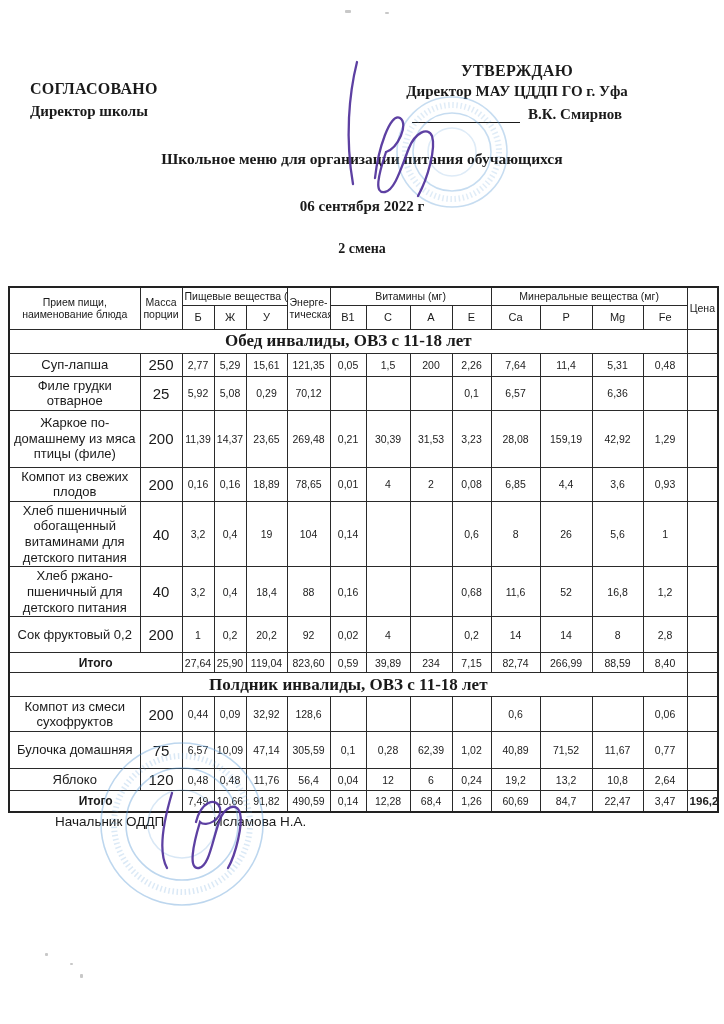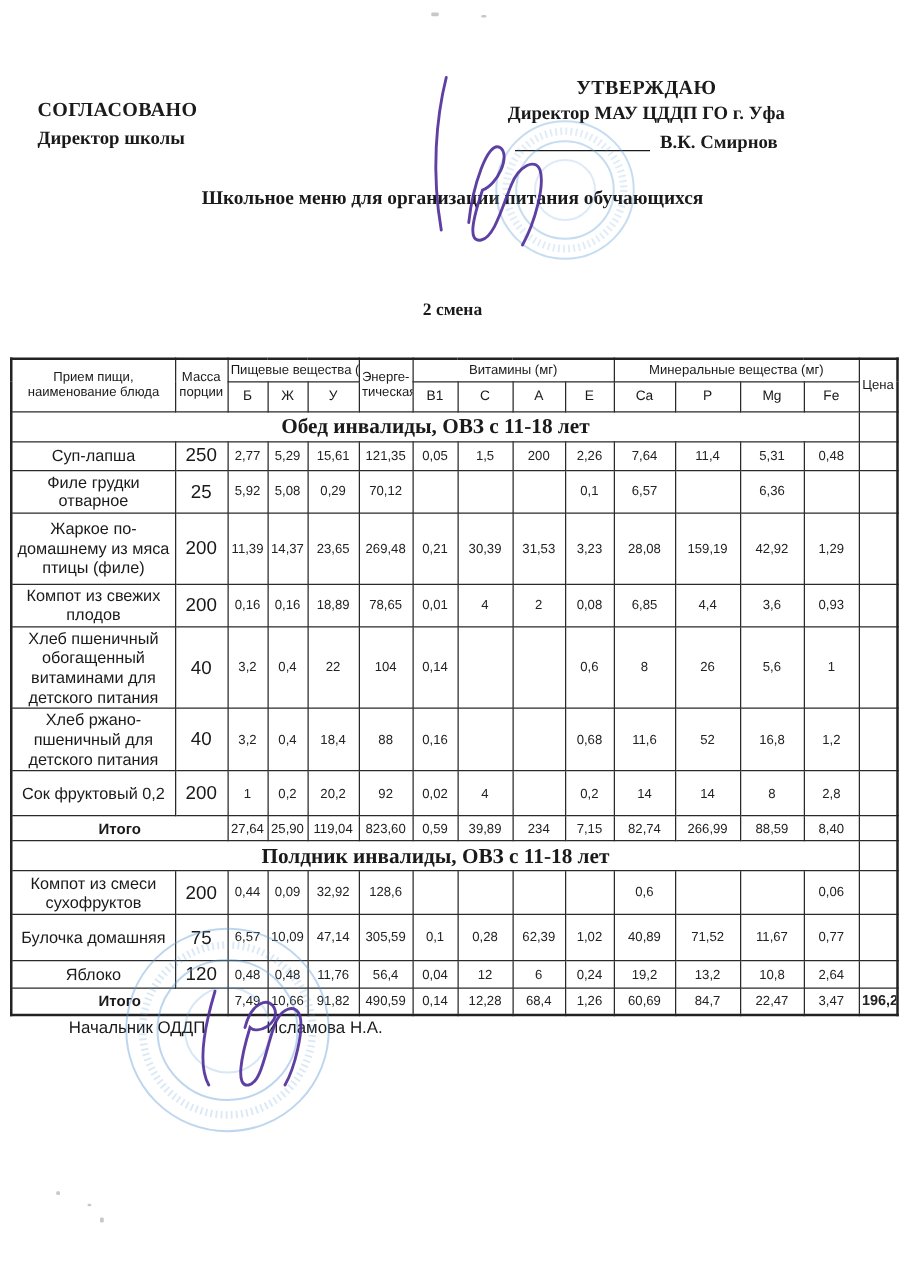--- a/index.html
+++ b/index.html
@@ -9,21 +9,21 @@
     margin:0 auto;
   }
   
   .agreed{position:absolute;left:30px;top:80px;font-family:"Liberation Serif",serif;font-weight:bold;}
   .agreed .l1{font-size:16px;letter-spacing:.3px;}
   .agreed .l2{font-size:15px;margin-top:5px;}
   .approved{position:absolute;left:352px;top:62px;width:330px;text-align:center;
     font-family:"Liberation Serif",serif;font-weight:bold;}
   .approved .l1{font-size:16px;letter-spacing:.3px;}
   .approved .l2{font-size:15px;margin-top:3px;white-space:nowrap;}
-  .sig-row{display:flex;justify-content:center;margin-top:6px;gap:8px;}
+  .sig-row{display:flex;align-items:flex-end;justify-content:center;margin-top:6px;gap:8px;}
   .sig-row .line{display:inline-block;width:108px;border-bottom:1.5px solid #1a1a1a;height:14px;}
   .sig-row .name{font-size:15px;}
   .doc-title{position:absolute;left:0;top:150px;width:100%;text-align:center;
     font-family:"Liberation Serif",serif;font-weight:bold;font-size:15.5px;}
   .doc-date{position:absolute;left:0;top:198px;width:100%;text-align:center;
     font-family:"Liberation Serif",serif;font-weight:bold;font-size:15px;}
   .doc-shift{position:absolute;left:0;top:241px;width:100%;text-align:center;
     font-family:"Liberation Serif",serif;font-weight:bold;font-size:14px;}
   
   table.menu{
@@ -92,20 +92,21 @@
   <div class="approved">
     <div class="l1">УТВЕРЖДАЮ</div>
     <div class="l2">Директор МАУ ЦДДП ГО г. Уфа</div>
     <div class="sig-row">
       <span class="line"></span>
       <span class="name">В.К. Смирнов</span>
     </div>
   </div>
 
   <div class="doc-title">Школьное меню для организации питания обучающихся</div>
+  <div class="doc-date">06 сентября 2022 г</div>
   <div class="doc-shift">2 смена</div>
 
   <table class="menu">
     <colgroup>
       <col style="width:131px">
         <col style="width:42px">
       <col style="width:32px">
         <col style="width:32px">
         <col style="width:41px">
       <col style="width:43px">
@@ -214,21 +215,21 @@
           <td class="num">4,4</td>
           <td class="num">3,6</td>
           <td class="num">0,93</td>
           <td class="num"></td>
         </tr>
         <tr>
           <td class="name">Хлеб пшеничный обогащенный витаминами для детского питания</td>
           <td class="mass">40</td>
           <td class="num">3,2</td>
           <td class="num">0,4</td>
-          <td class="num">22</td>
+          <td class="num">19</td>
           <td class="num">104</td>
           <td class="num">0,14</td>
           <td class="num"></td>
           <td class="num"></td>
           <td class="num">0,6</td>
           <td class="num">8</td>
           <td class="num">26</td>
           <td class="num">5,6</td>
           <td class="num">1</td>
           <td class="num"></td>

